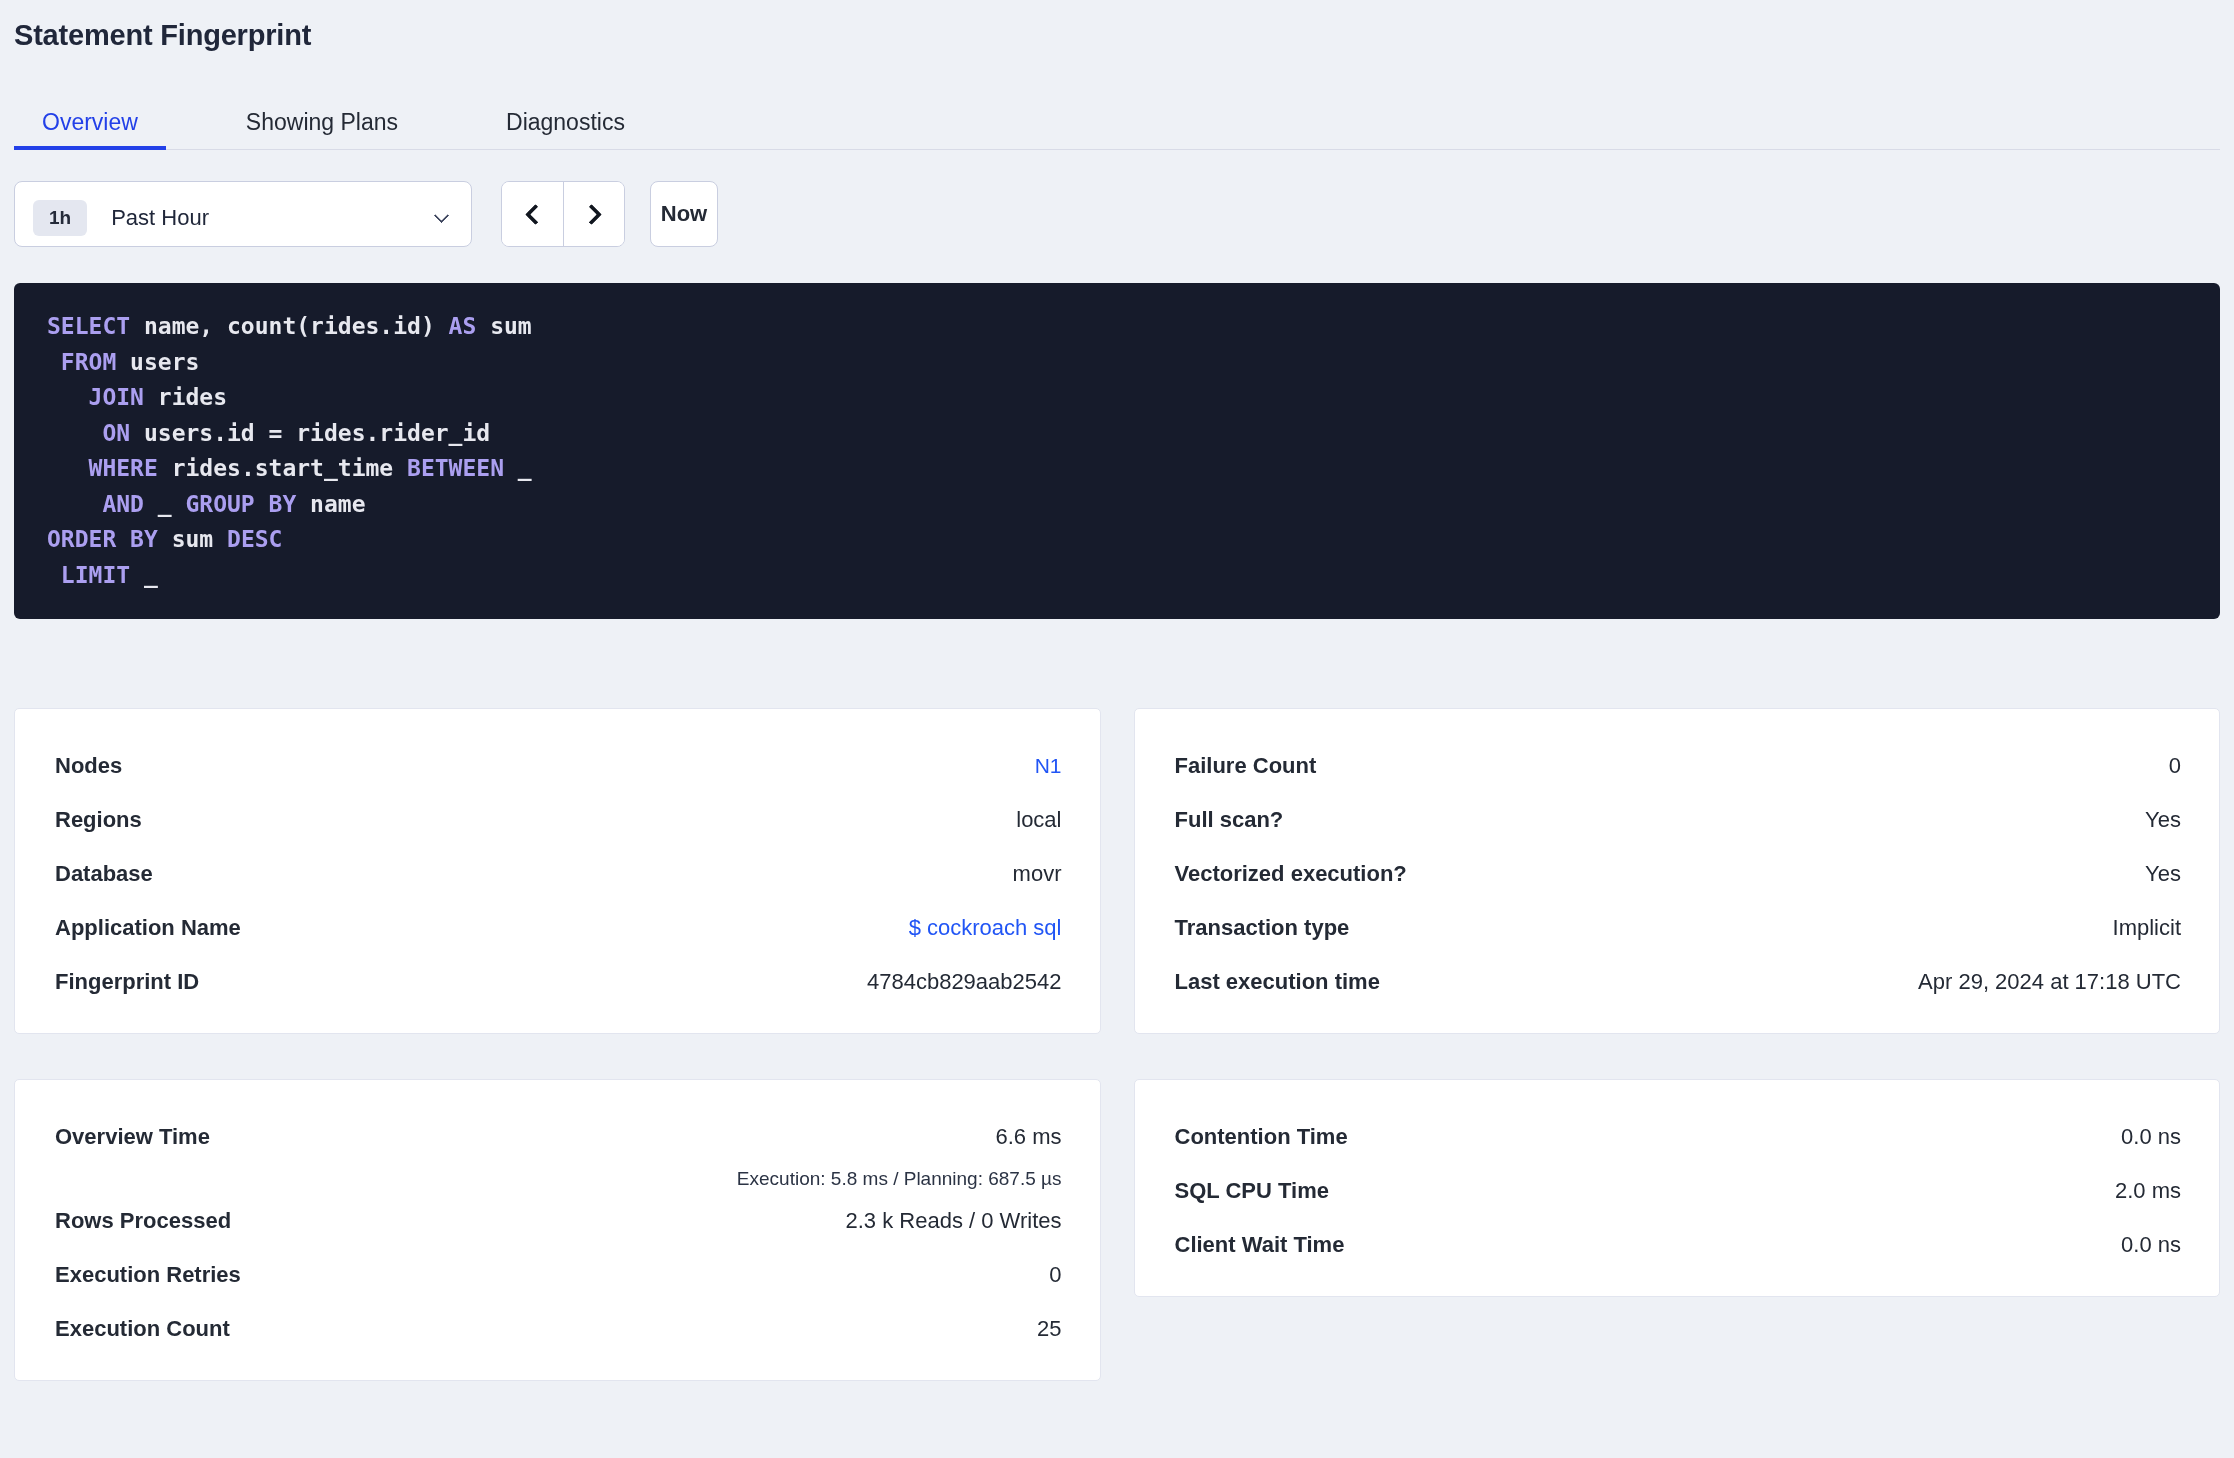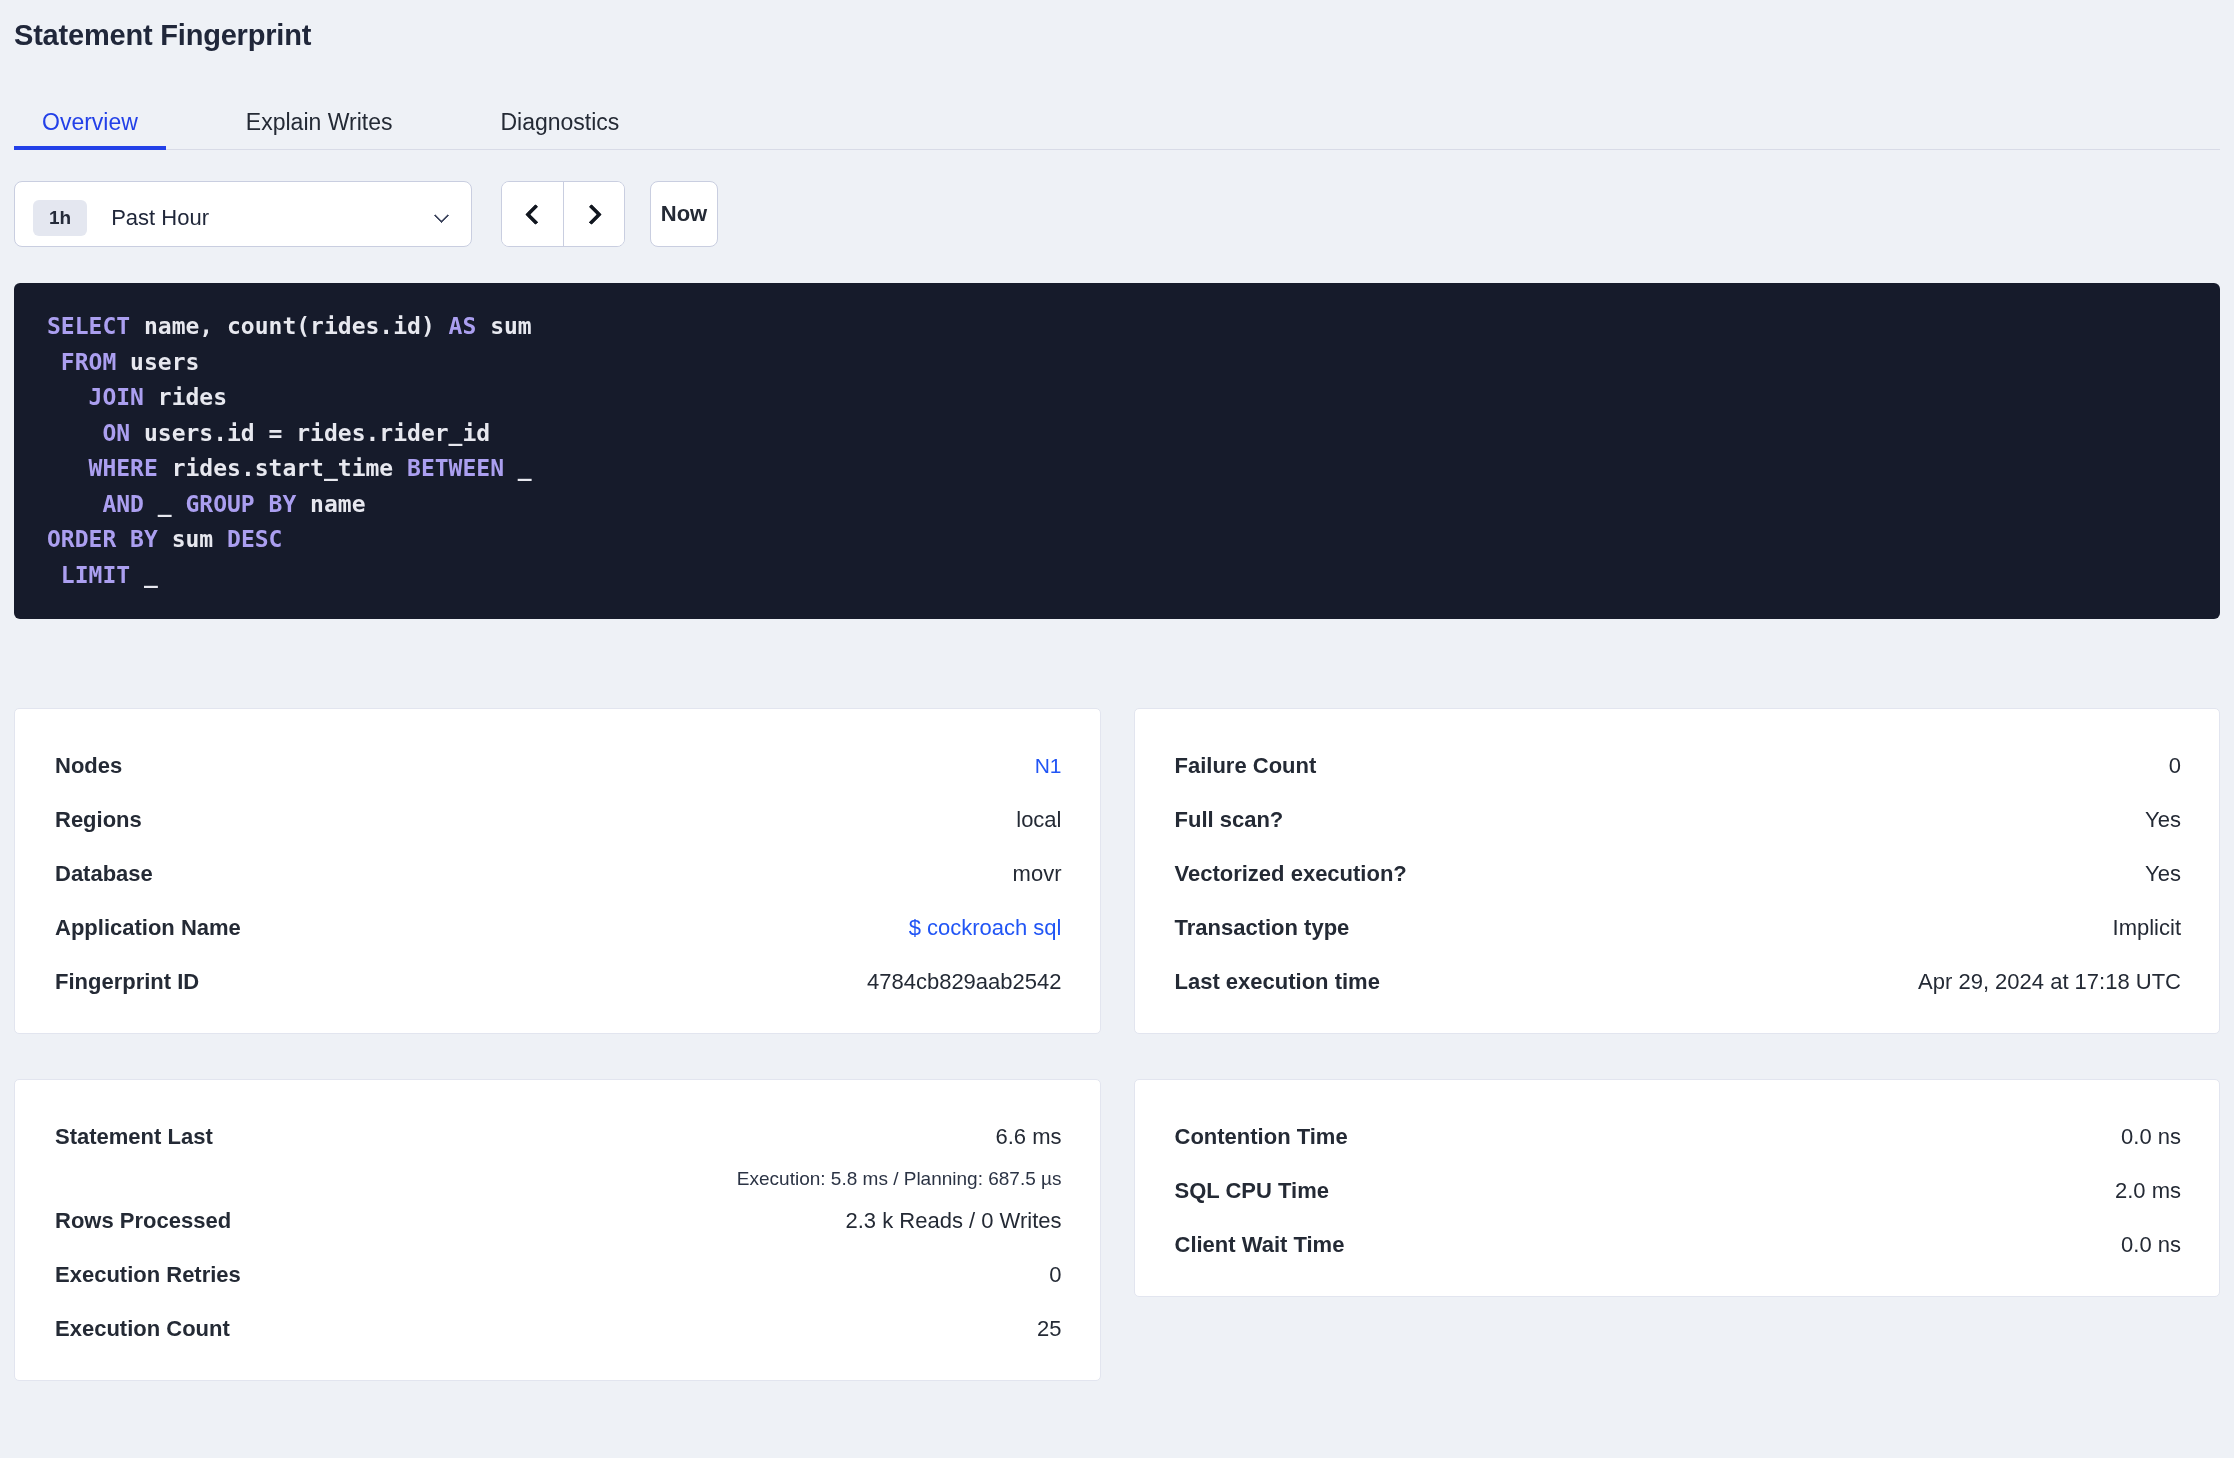--- a/index.html
+++ b/index.html
@@ -128,21 +128,21 @@
 </style>
 </head>
 <body>
 
 <div class="page">
 
   <h1 class="page-title">Statement Fingerprint</h1>
 
   <div class="tabs">
       <div class="tab active">Overview</div>
-      <div class="tab">Explain Writes</div>
+      <div class="tab">Showing Plans</div>
       <div class="tab">Diagnostics</div>
     </div>
 
   <div class="toolbar">
     <div class="time-dropdown">
       <span class="interval-badge">1h</span>
       <span class="time-label">Past Hour</span>
       <span class="caret-down"></span>
     </div>
     <div class="pager">
@@ -199,21 +199,21 @@
           <span class="detail-label">Transaction type</span>
           <span class="detail-value">Implicit</span>
         </div>
         <div class="detail-row">
           <span class="detail-label">Last execution time</span>
           <span class="detail-value">Apr 29, 2024 at 17:18 UTC</span>
         </div>
       </div>
     <div class="card">
         <div class="detail-row has-sub">
-          <span class="detail-label">Statement Last</span>
+          <span class="detail-label">Overview Time</span>
           <div class="value-block">
             <div class="main">6.6 ms</div>
             <div class="sub">Execution: 5.8 ms / Planning: 687.5 µs</div>
           </div>
         </div>
         <div class="detail-row">
           <span class="detail-label">Rows Processed</span>
           <span class="detail-value">2.3 k Reads / 0 Writes</span>
         </div>
         <div class="detail-row">

